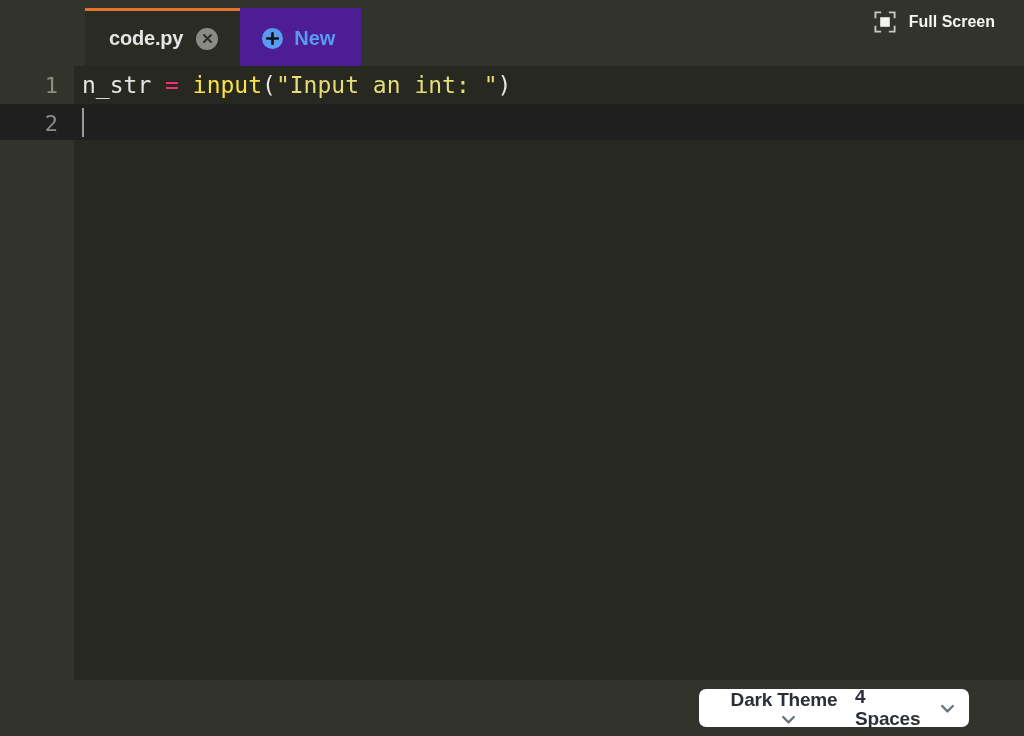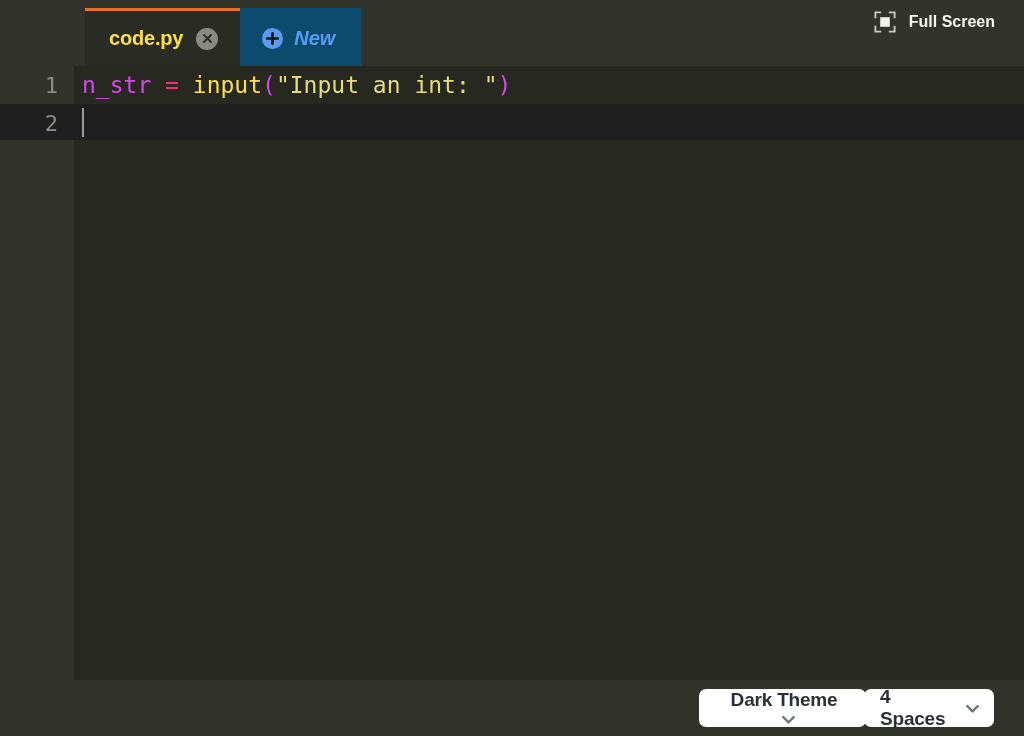--- a/index.html
+++ b/index.html
@@ -37,29 +37,28 @@
     height: 58px;
     cursor: pointer;
     user-select: none;
   }
   .tab.active {
     background: #2a2b23;
     border-top: 3px solid #e8722c;
     padding: 0 22px 0 24px;
   }
   .tab.new {
-    background: #0c4a6e;
+    background: #4c1d95;
     padding: 0 26px 0 22px;
     border-top: 3px solid transparent;
-    font-style: italic;
   }
   .tab-label {
     font-size: 20px;
     font-weight: bold;
-    color: #fde047;
+    color: #e5e5e5;
     letter-spacing: -0.2px;
   }
   .tab-label.blue {
     color: #589bf0;
     margin-left: 11px;
     letter-spacing: 0px;
   }
   .close-icon {
     width: 22px; height: 22px;
     border-radius: 50%;
@@ -160,21 +159,21 @@
     display: inline-block;
     width: 2px;
     height: 29px;
     background: #9a9a92;
     vertical-align: middle;
     position: relative;
     top: -1px;
   }
 
   
-  .tok-plain   { color: #d946ef; }
+  .tok-plain   { color: #e5e5e5; }
   .tok-op      { color: #f22f75; }
   .tok-fn      { color: #fde047; }
   .tok-string  { color: #e6dd78; }
 
   
   #bottombar {
     position: absolute;
     left: 0; top: 680px;
     width: 1024px; height: 56px;
     background: #32332b;
@@ -198,21 +197,21 @@
     color: #2b3036;
     letter-spacing: -0.2px;
   }
   .chev {
     width: 17px; height: 17px;
     margin-left: 9px;
     display: block;
     flex: none;
   }
   #theme-dropdown { left: 699px; width: 167px; flex-direction: column; }
-  #indent-dropdown { left: 864px; width: 130px; }
+  #indent-dropdown { left: 839px; width: 130px; }
 </style>
 </head>
 <body>
 
 <div id="tabbar">
 
   <div class="tabs-left">
 
     <div class="tab active">
       <span class="tab-label">code.py</span>

